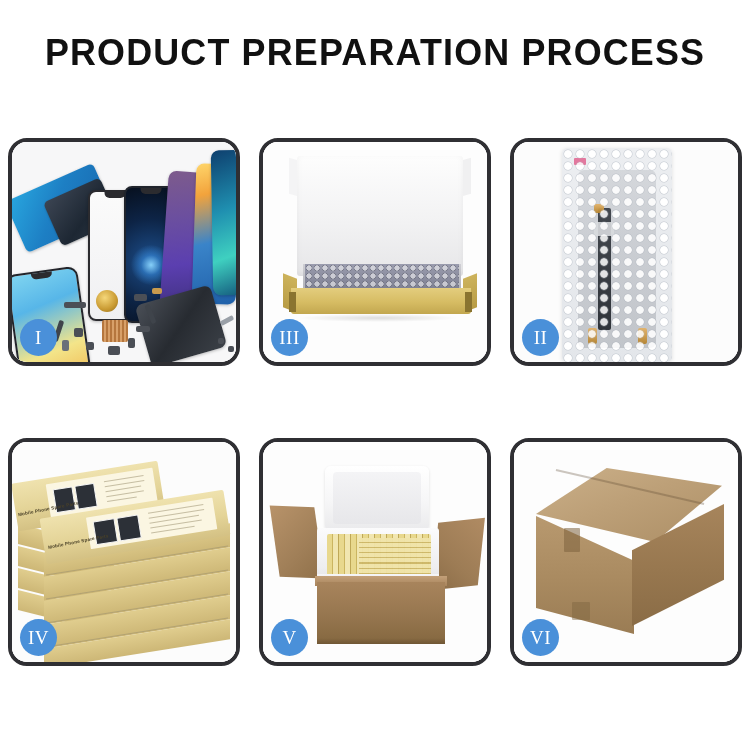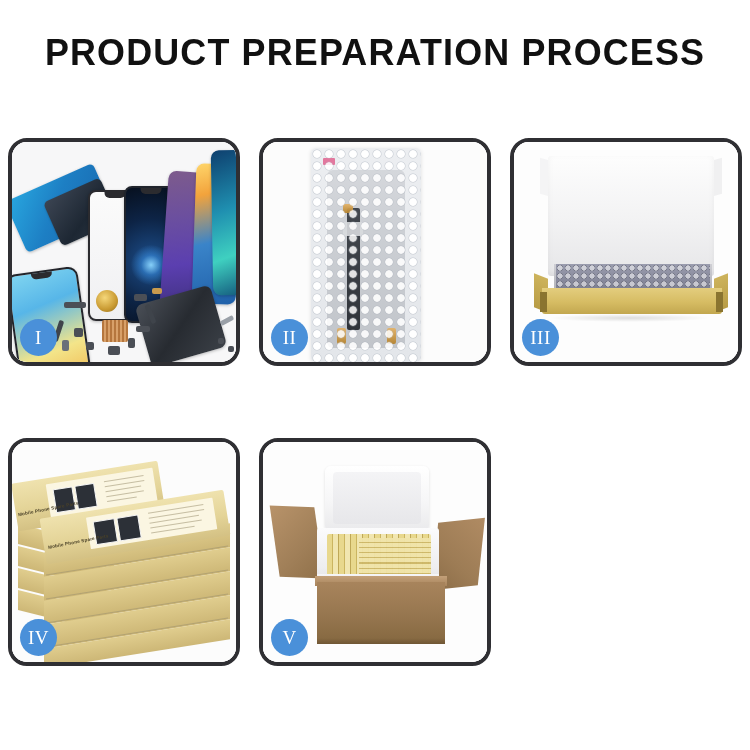--- a/index.html
+++ b/index.html
@@ -438,54 +438,54 @@
       <div class="chip" style="left:50px;top:198px;width:7px;height:11px;background:#6a7079;"></div>
       <div class="chip" style="left:208px;top:176px;width:14px;height:5px;background:#9aa0a8;transform:rotate(-28deg);"></div>
       <div class="chip" style="left:206px;top:196px;width:6px;height:6px;"></div>
       <div class="chip" style="left:216px;top:204px;width:6px;height:6px;"></div>
       <div class="flex-cable" style="left:44px;top:178px;width:5px;height:22px;transform:rotate(18deg);"></div>
       <div class="flex-cable" style="left:136px;top:162px;width:5px;height:20px;transform:rotate(-22deg);"></div>
     </div>
     <div class="badge">I</div>
   </div>
 
-  <div class="panel p2">
-    <div class="panel-stage">
-      <div class="stagebg"></div>
-      <div class="bubblebag"></div>
-      <div class="lcd"></div>
-      <div class="lcd-flex"></div>
-      <div class="lcd-ic"></div>
-      <div class="gold-tab" style="left:80px;top:62px;width:10px;height:9px;"></div>
-      <div class="gold-tab" style="left:74px;top:186px;width:9px;height:16px;"></div>
-      <div class="gold-tab" style="left:124px;top:186px;width:9px;height:16px;"></div>
-      <div class="pink-label"></div>
-      <div class="bubble-overlay"></div>
-    </div>
-    <div class="badge">II</div>
-  </div>
-
   <div class="panel p3">
     <div class="panel-stage">
       <div class="stagebg"></div>
       <div class="lid-flap-l"></div>
       <div class="lid-flap-r"></div>
       <div class="lid-back"></div>
       <div class="box-tray-top"></div>
       <div class="bubble-fill"></div>
       <div class="tray-left-edge"></div>
       <div class="tray-right-edge"></div>
       <div class="tray-front"></div>
       <div class="tray-dark-l"></div>
       <div class="tray-dark-r"></div>
       <div class="shadow-soft"></div>
     </div>
     <div class="badge">III</div>
   </div>
 
+  <div class="panel p2">
+    <div class="panel-stage">
+      <div class="stagebg"></div>
+      <div class="bubblebag"></div>
+      <div class="lcd"></div>
+      <div class="lcd-flex"></div>
+      <div class="lcd-ic"></div>
+      <div class="gold-tab" style="left:80px;top:62px;width:10px;height:9px;"></div>
+      <div class="gold-tab" style="left:74px;top:186px;width:9px;height:16px;"></div>
+      <div class="gold-tab" style="left:124px;top:186px;width:9px;height:16px;"></div>
+      <div class="pink-label"></div>
+      <div class="bubble-overlay"></div>
+    </div>
+    <div class="badge">II</div>
+  </div>
+
   <div class="panel p4">
     <div class="panel-stage">
       <div class="stagebg"></div>
 
       <div class="kbox-side" style="left:6px;top:70px;width:96px;height:22px;transform:skewY(14deg);"></div>
       <div class="kbox-side" style="left:6px;top:94px;width:96px;height:20px;transform:skewY(14deg);"></div>
       <div class="kbox-side" style="left:6px;top:116px;width:96px;height:20px;transform:skewY(14deg);"></div>
       <div class="kbox-side" style="left:6px;top:138px;width:96px;height:20px;transform:skewY(14deg);"></div>
       <div class="kbox-side" style="left:6px;top:160px;width:96px;height:20px;transform:skewY(14deg);"></div>
 
@@ -537,14 +537,26 @@
       <div class="foam-box"></div>
       <div class="yellow-stack"></div>
       <div class="yellow-stack-2"></div>
       <div class="foam-rim"></div>
       <div class="carton-top-lip"></div>
       <div class="carton-body"></div>
     </div>
     <div class="badge">V</div>
   </div>
 
+  <div class="panel p6">
+    <div class="panel-stage">
+      <div class="stagebg"></div>
+      <div class="c-top"></div>
+      <div class="c-left"></div>
+      <div class="c-right"></div>
+      <div class="c-seam"></div>
+      <div class="tape-1"></div>
+      <div class="tape-2"></div>
+    </div>
+    <div class="badge">VI</div>
+  </div>
 
 </div>
 
 </body></html>

